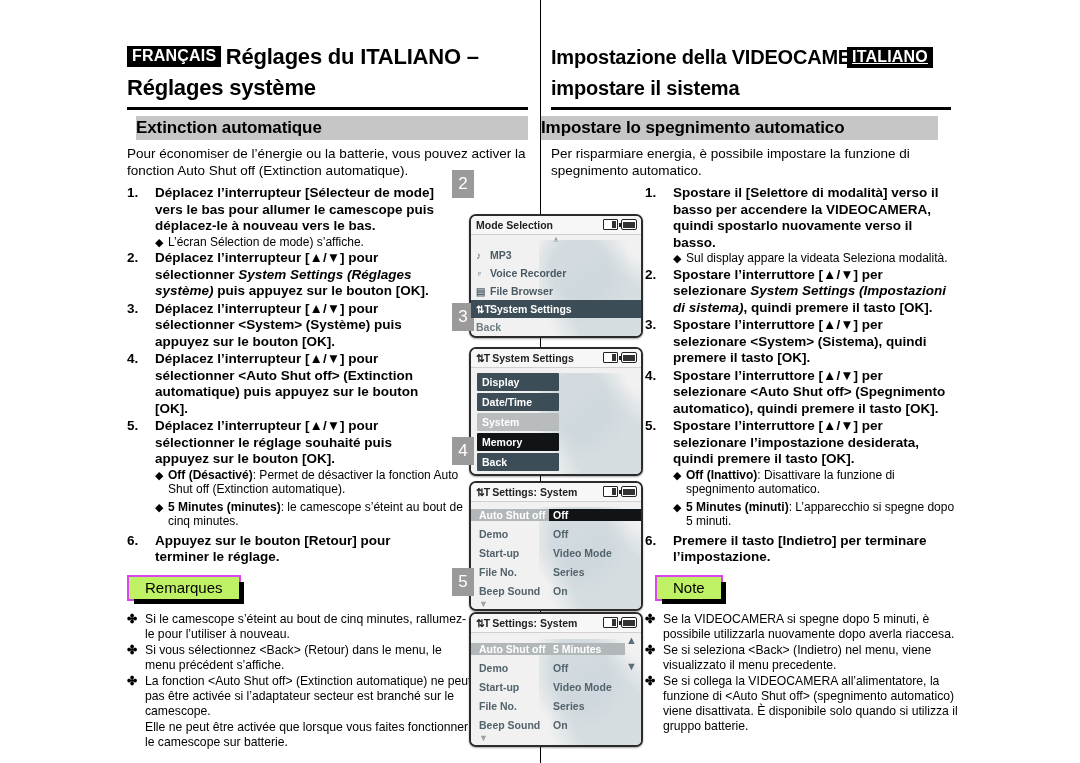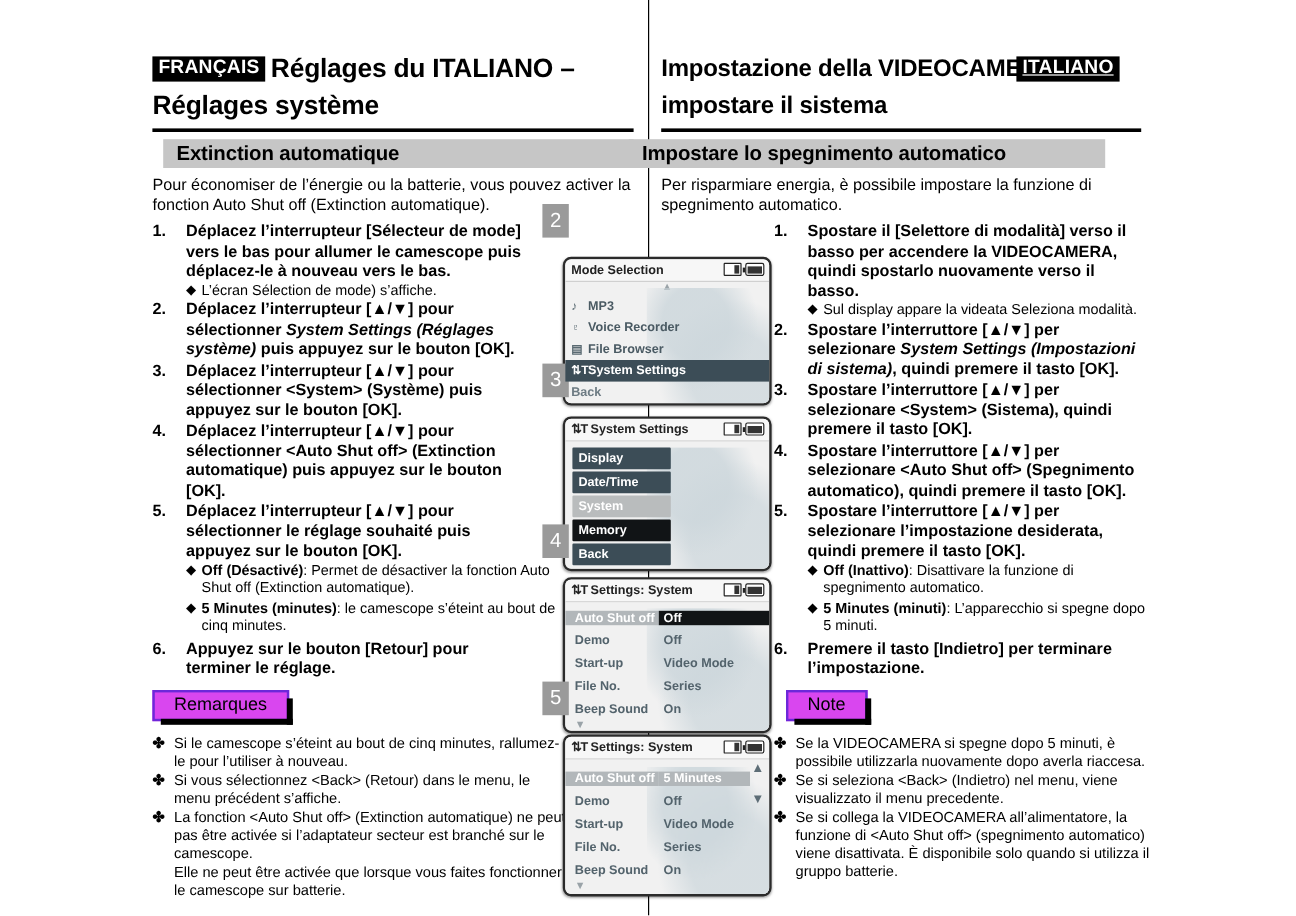--- a/index.html
+++ b/index.html
@@ -69,25 +69,24 @@
   .rule-it { left: 551px; width: 400px; }
 
   
   .secbar {
     position: absolute;
     top: 116px; height: 24px;
     background: #c6c6c6;
     font-weight: bold;
     font-size: 17px;
     line-height: 24px;
-    padding-left: 11px;
     letter-spacing: -0.1px;
   }
   .secbar-fr { left: 136px; width: 392px; }
-  .secbar-it { left: 524px; width: 397px; }
+  .secbar-it { left: 541px; width: 397px; }
 
   
   .col { position: absolute; }
   .col-fr { left: 127px; top: 146px; width: 400px; }
   .col-it { left: 551px; top: 146px; width: 405px; }
 
   .intro {
     font-size: 13.5px;
     line-height: 16.5px;
     margin-bottom: 6px;
@@ -118,22 +117,22 @@
   .sub-txt b { font-weight: bold; }
 
   
   .col-fr .step { margin-top: 1px; }
   .col-it .step { margin-top: 1px; }
 
   
   .notebox {
     position: relative;
     display: inline-block;
-    border: 2px solid #6d28d9;
-    background: #d946ef;
+    border: 2px solid #d946ef;
+    background: #bef264;
     font-size: 15px;
     padding: 2px 16px 3px 16px;
     margin-top: 9px;
     text-align: center;
   }
   .notebox::after {
     content: "";
     position: absolute;
     left: 5px; top: 100%;
     width: 100%; height: 5px;

